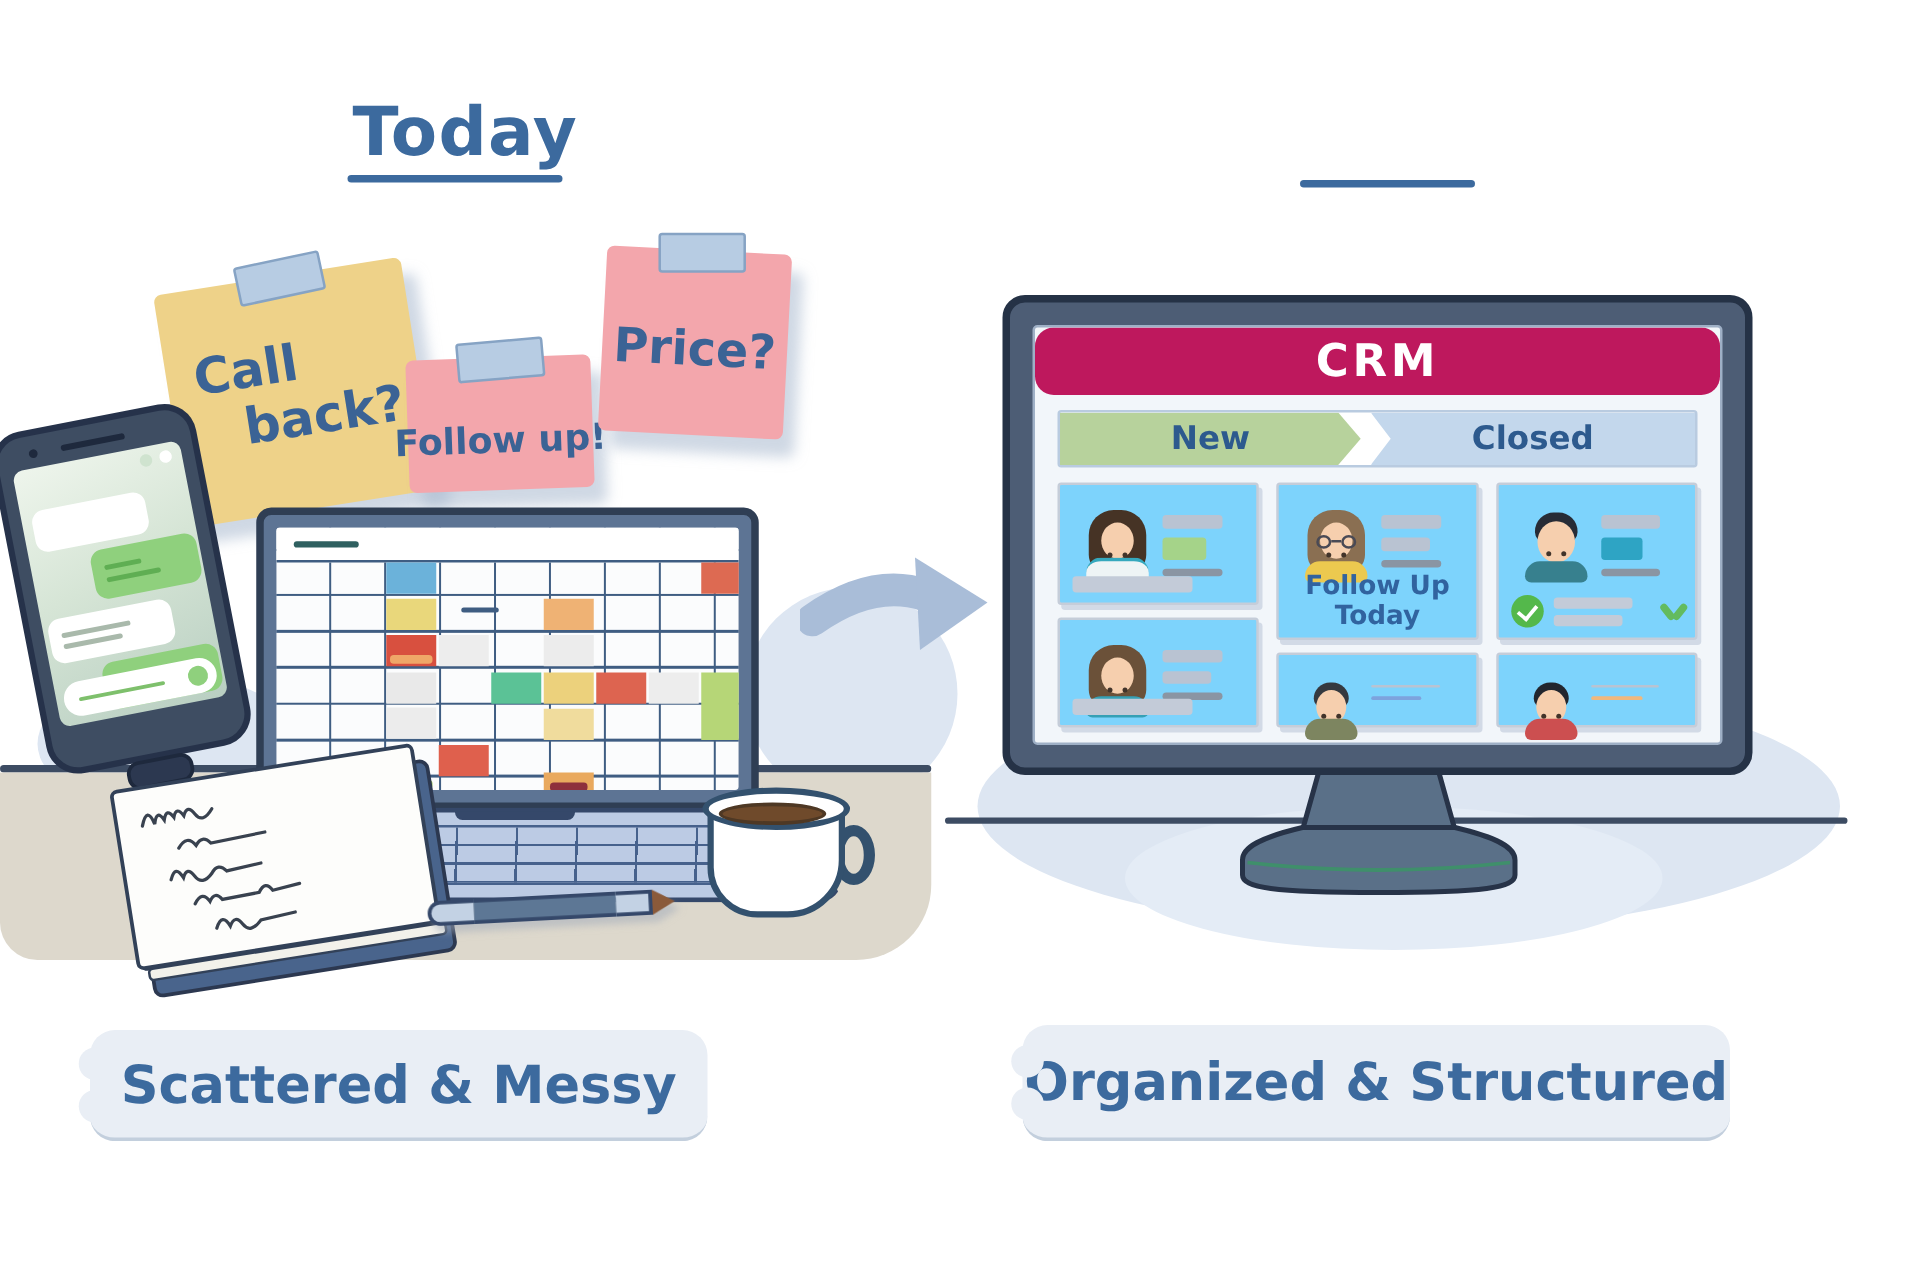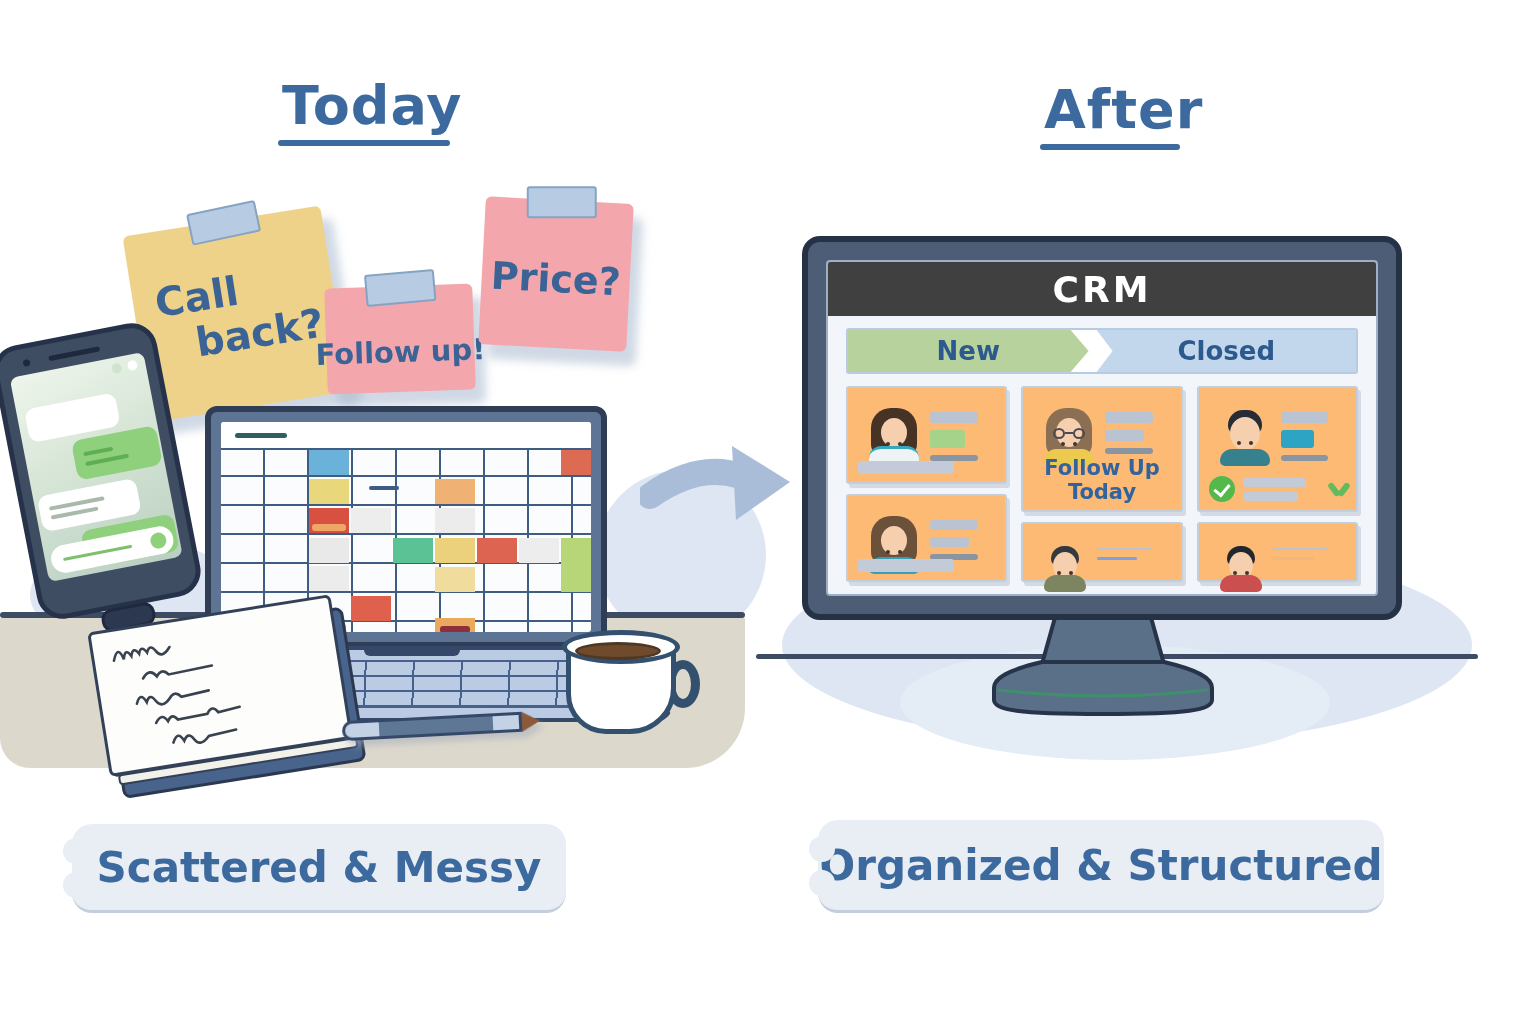--- a/index.html
+++ b/index.html
@@ -109,33 +109,33 @@
                border-radius:50%;box-sizing:border-box;background:transparent;}
 
   
   .big-arrow{position:absolute;left:640px;top:432px;width:152px;height:104px;}
 
   
   .monitor{position:absolute;left:802px;top:236px;width:600px;height:384px;background:#4d5d75;
            border:6px solid #253246;border-radius:18px;box-sizing:border-box;}
   .mscreen{position:absolute;left:18px;right:18px;top:18px;height:332px;background:#f2f6fa;
            border:2px solid #9fb0c6;border-radius:4px;overflow:hidden;}
-  .crm-header{position:absolute;left:0;right:0;top:0;height:54px;background:#404040;
-              display:flex;align-items:center;justify-content:center;}
+  .crm-header{position:absolute;left:0;right:0;top:0;height:54px;background:#be185d;
+              display:flex;align-items:center;justify-content:center;border-radius:15px;}
   .crm-title{color:#fff;font-weight:bold;font-size:36px;letter-spacing:3px;}
   .pipeline{position:absolute;left:18px;right:18px;top:66px;height:46px;display:flex;gap:8px;
             background:#fff;border:2px solid #b9cbe0;border-radius:3px;box-sizing:border-box;padding:0;}
   .stage{display:flex;align-items:center;justify-content:center;color:#2d5a8e;font-weight:bold;font-size:26px;text-align:center;}
   .stage.first{flex:1.02;clip-path:polygon(0 0,calc(100% - 18px) 0,100% 50%,calc(100% - 18px) 100%,0 100%);}
   .stage.mid{flex:1.28;clip-path:polygon(0 0,calc(100% - 18px) 0,100% 50%,calc(100% - 18px) 100%,0 100%,16px 50%);}
   .stage.last{flex:1.10;clip-path:polygon(0 0,100% 0,100% 100%,0 100%,16px 50%);}
 
   .cards{position:absolute;left:18px;right:18px;top:124px;bottom:12px;display:flex;gap:14px;}
   .col{flex:1;display:flex;flex-direction:column;gap:10px;}
-  .card{position:relative;background:#fdba74;border:2px solid #c5cdd9;border-radius:3px;
+  .card{position:relative;background:#7dd3fc;border:2px solid #c5cdd9;border-radius:3px;
         box-shadow:3px 4px 0 #d2dae6;display:flex;gap:10px;padding:20px;box-sizing:border-box;}
   .bars{flex:1;display:flex;flex-direction:column;gap:7px;padding-top:4px;}
   .bar{border-radius:3px;}
   .bar.gray{background:#b9c3d2;height:11px;width:86%;}
   .bar.gray.short{width:70%;}
   .bar.thin{background:#8a95a3;height:6px;width:86%;}
   .bar.green{background:#a5d389;height:18px;width:64%;}
   .bar.teal{background:#2ea4c4;height:18px;width:60%;}
   .bar.blue{background:#7da3dd;height:20px;width:62%;}
   .bar.orange{background:#f0b87d;height:20px;width:66%;}
@@ -318,21 +318,20 @@
     <span class="bump" style="top:14px;"></span>
       <span class="bump" style="top:48px;"></span>
     <span class="caption-text">Scattered &amp; Messy</span>
   </div>
 
   <svg class="big-arrow" viewBox="0 0 152 104">
     <path d="M10 64 Q 58 30 100 44" fill="none" stroke="#a9bdd8" stroke-width="26" stroke-linecap="round"></path>
     <polygon points="92,14 150,50 96,88" fill="#a9bdd8"></polygon>
   </svg>
 
-  <div class="panel-title" style="left:1044px;top:78px;">After</div>
   <div class="title-underline" style="left:1040px;top:144px;width:140px;"></div>
 
   <div class="desk-line" style="left:756px;top:654px;width:722px;height:5px;"></div>
 
   <svg class="stand" viewBox="0 0 250 104">
     <path d="M78 2 L172 2 L186 52 L64 52 Z" fill="#5a7088" stroke="#273348" stroke-width="4"></path>
     <path d="M64 50 C 30 58 16 66 16 76 L16 88 C16 98 40 102 125 102 C210 102 234 98 234 88 L234 76 C234 66 220 58 186 50 Z" fill="#5a7088" stroke="#273348" stroke-width="4"></path>
     <path d="M20 78 Q125 90 230 78" fill="none" stroke="#3f8f6b" stroke-width="3"></path>
   </svg>
 

